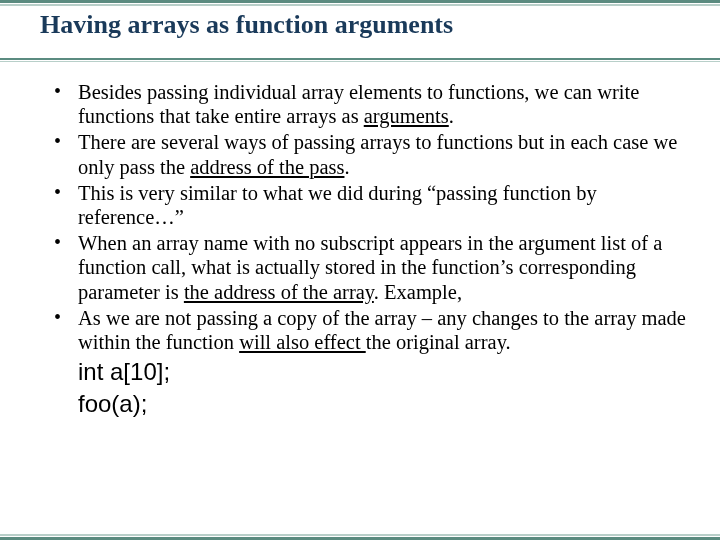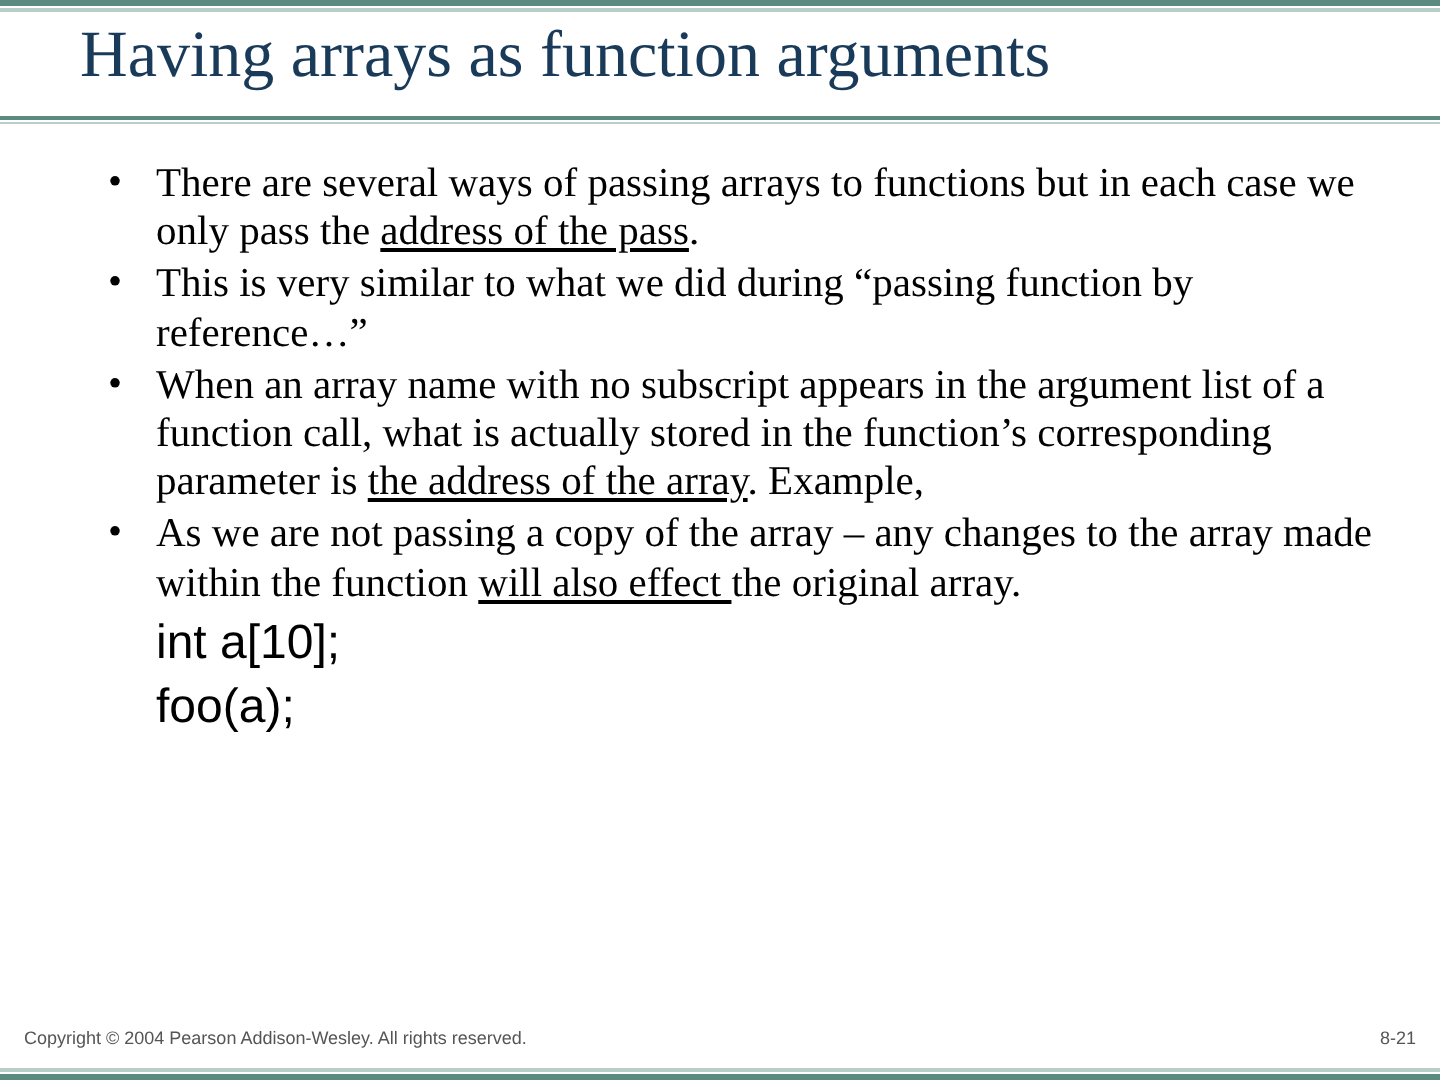--- a/index.html
+++ b/index.html
@@ -30,22 +30,22 @@
     top: 4px; left: 0; right: 0; bottom: 4px;
     border-top: 2px solid #b8cfc9;
     border-bottom: 2px solid #b8cfc9;
     pointer-events: none;
   }
   .title {
     position: absolute;
     top: 10px;
     left: 40px;
     right: 20px;
-    font-size: 33px;
-    font-weight: normal;
+    font-size: 26px;
+    font-weight: bold;
     color: #1a3a5a;
     letter-spacing: 0px;
   }
   .title-underline {
     position: absolute;
     top: 58px;
     left: 0;
     right: 0;
     border-top: 2px solid #5b8b80;
   }
@@ -112,35 +112,34 @@
   <div class="outer-border"></div>
   <div class="inner-border"></div>
 
   <div class="title">Having arrays as function arguments</div>
   <div class="title-underline"></div>
   <div class="title-underline2"></div>
 
   <div class="body">
     <ul class="bullets">
       <li>
+        <span>Besides passing individual array elements to functions, we can write functions that take entire arrays as </span><span class="u">arguments</span><span>.</span>
+      </li>
+      <li>
         <span>There are several ways of passing arrays to functions but in each case we only pass the </span><span class="u">address of the pass</span><span>.</span>
       </li>
       <li>
         <span>This is very similar to what we did during “passing function by reference…”</span>
       </li>
       <li>
         <span>When an array name with no subscript appears in the argument list of a function call, what is actually stored in the function’s corresponding parameter is </span><span class="u">the address of the array</span><span>. Example,</span>
       </li>
       <li>
         <span>As we are not passing a copy of the array – any changes to the array made within the function </span><span class="u">will also effect </span><span>the original array.</span>
       </li>
     </ul>
     <div class="code-block">
       <div>int a[10];</div>
       <div>foo(a);</div>
     </div>
   </div>
 
-  <div class="footer">
-    <span>Copyright © 2004 Pearson Addison-Wesley. All rights reserved.</span>
-    <span class="page">8-21</span>
-  </div>
 </div>
 
 </body></html>

